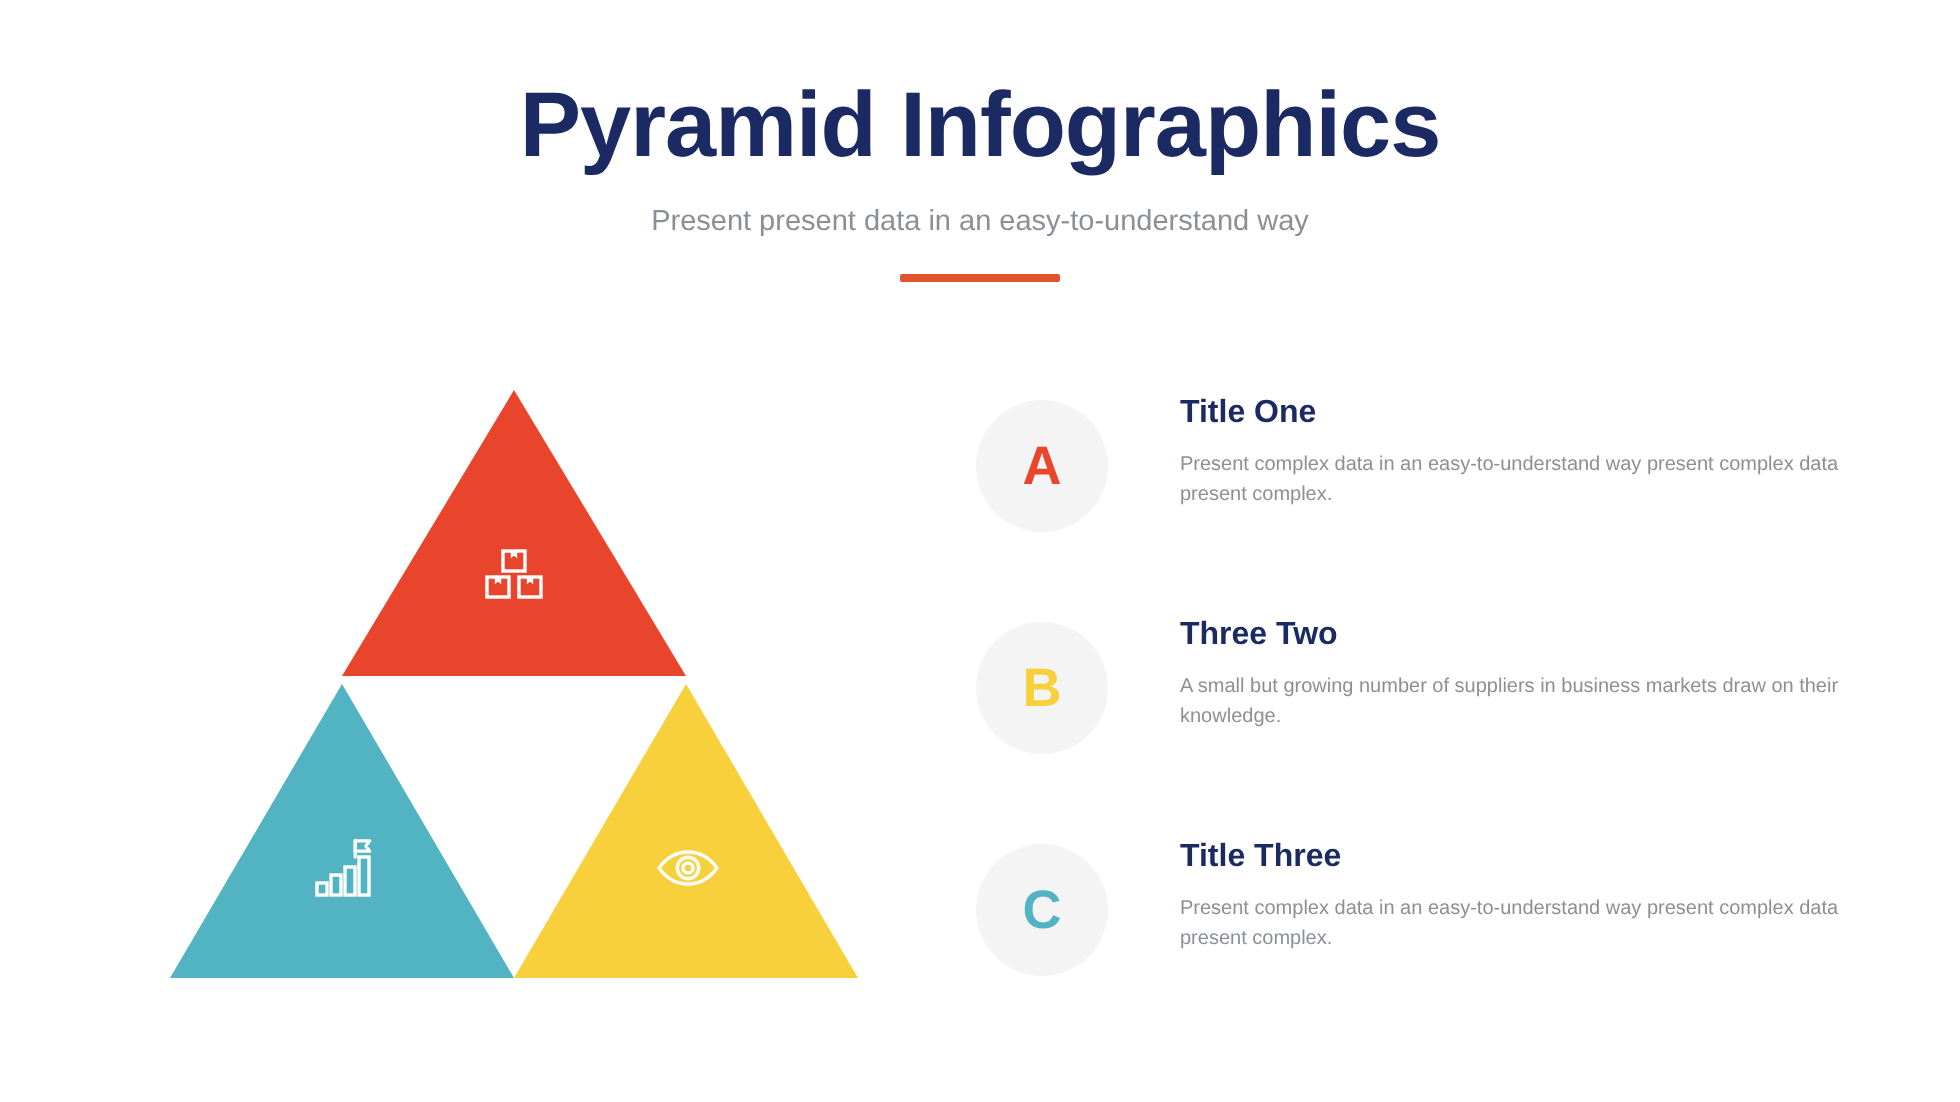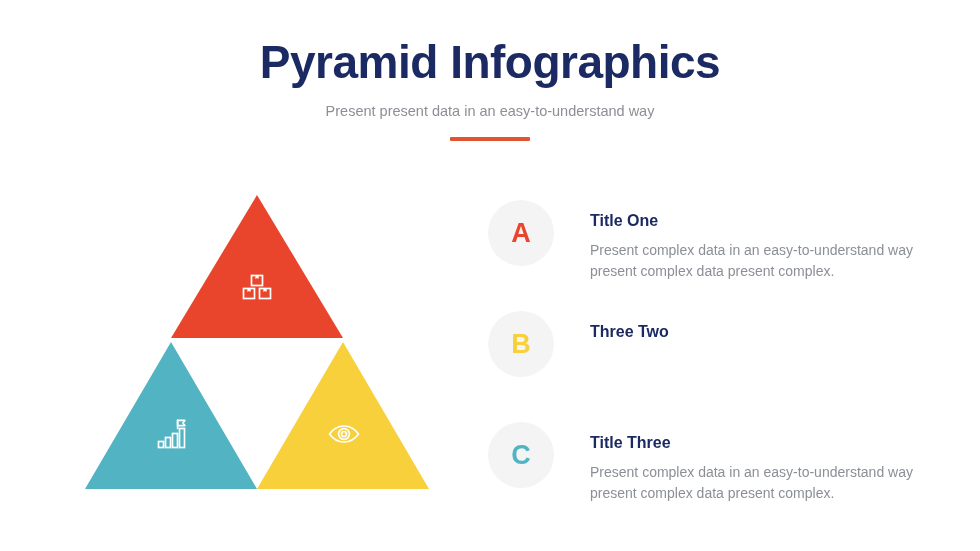--- a/index.html
+++ b/index.html
@@ -116,32 +116,32 @@
     background: #F4F4F4;
     display: flex;
     align-items: center;
     justify-content: center;
     font-size: 27px;
     font-weight: bold;
   }
   .item-body {
     position: absolute;
     left: 102px;
-    top: 15px;
+    top: 1px;
     width: 350px;
   }
   .item-title {
     font-size: 16px;
     font-weight: bold;
     color: #1B2A63;
     margin: 0 0 10px 0;
     line-height: 1.2;
   }
   .item-desc {
-    font-size: 14px;
+    font-size: 10px;
     color: #8b8f96;
     line-height: 1.48;
     margin: 0;
   }
 </style>
 </head>
 <body>
 
 <div class="slide">
 
@@ -204,20 +204,21 @@
         <p class="item-desc">Present complex data in an easy-to-understand way present complex data present complex.</p>
       </div>
     </div>
 
     <div class="item">
       <div class="badge">
         <span style="color:#F7D03C">B</span>
       </div>
       <div class="item-body">
         <h3 class="item-title">Three Two</h3>
+        <p class="item-desc">A small but growing number of suppliers in business markets draw on their knowledge.</p>
       </div>
     </div>
 
     <div class="item">
       <div class="badge">
         <span style="color:#52B3C2">C</span>
       </div>
       <div class="item-body">
         <h3 class="item-title">Title Three</h3>
         <p class="item-desc">Present complex data in an easy-to-understand way present complex data present complex.</p>

